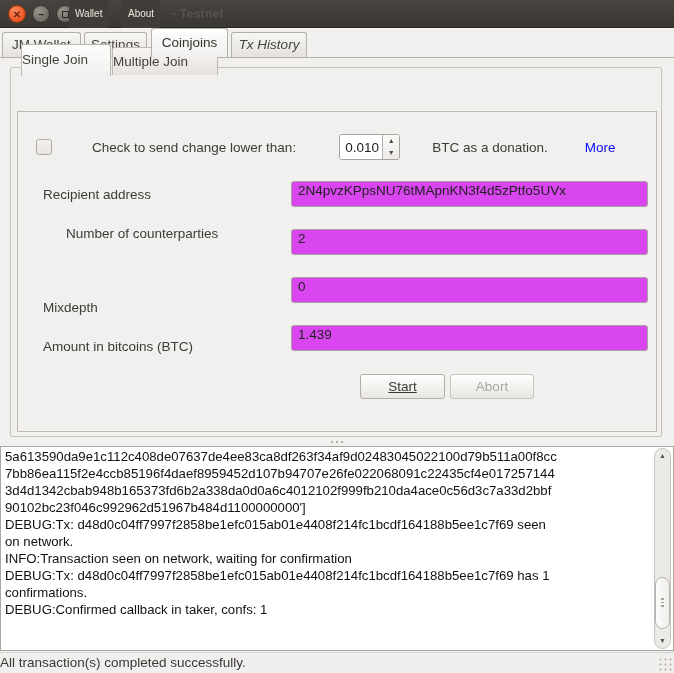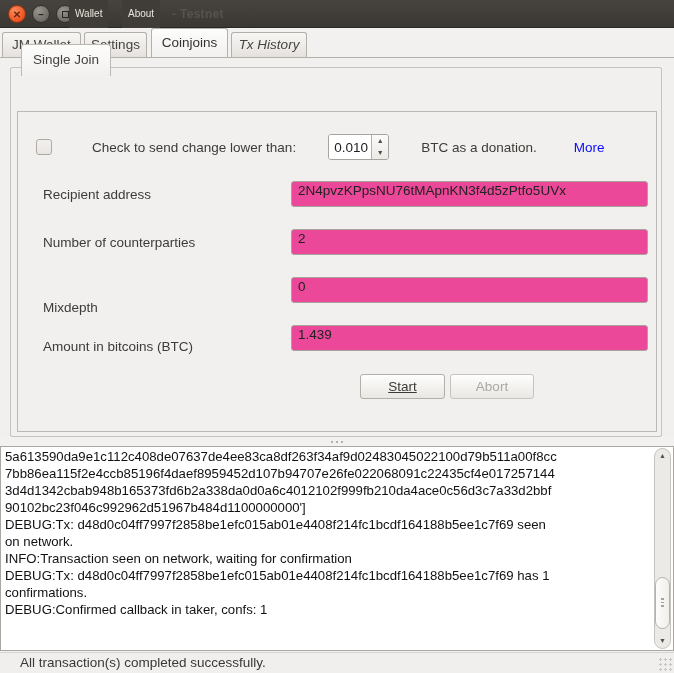--- a/index.html
+++ b/index.html
@@ -32,43 +32,43 @@
        background:linear-gradient(#f7f6f4,#e5e2de);height:25px;line-height:24px;}
   .tab.active{height:29px;line-height:28px;background:linear-gradient(#fdfdfc,#f1f0ee);
               z-index:3;color:#34322f;}
   .main-pane{position:absolute;left:0;top:57px;width:674px;height:380px;
              background:#f1f0ee;border-top:1px solid #b3afa9;z-index:1;}
 
   
   .inner-frame{position:absolute;left:10px;top:9px;width:652px;height:370px;
                border:1px solid #c6c2bd;border-radius:2px;}
   .sub-tab{position:absolute;border:1px solid #bcb8b3;border-bottom:none;
-           border-radius:3px 3px 0 0;text-align:center;color:#45433f;
+           border-radius:3px 3px 0 0;text-align:left;color:#45433f;
            background:linear-gradient(#f6f4f2,#e6e3df);}
   .sub-tab.active{background:linear-gradient(#fdfdfc,#f1f0ee);z-index:3;}
   .inner-pane{position:absolute;left:6px;top:43px;width:640px;height:321px;
               border:1px solid #bcb8b3;background:#f1f0ee;z-index:1;}
 
   
   .donation-row{position:absolute;left:18px;top:22px;display:flex;align-items:center;gap:32px;}
   .checkbox{width:16px;height:16px;border:1px solid #aeaaa4;border-radius:3px;
             background:linear-gradient(#f2f0ed,#e9e6e2);margin-right:8px;}
-  .spinbox{display:flex;height:26px;border:1px solid #a7a39e;
+  .spinbox{display:flex;margin-left:11px;height:26px;border:1px solid #a7a39e;
            border-radius:3px;background:#fff;overflow:hidden;}
   .spin-value{width:42px;height:24px;border:none;outline:none;font-size:13.5px;
               padding:0 0 0 5px;color:#222;background:#fff;}
   .spin-arrows{width:17px;border-left:1px solid #b5b1ac;display:flex;flex-direction:column;
                background:linear-gradient(#fbfaf9,#eceae7);}
   .spin-arrows div{flex:1;font-size:7px;line-height:11px;text-align:center;color:#504d49;}
   .donation-suffix{}
   .more-link{color:#0b0bff;margin-left:5px;cursor:pointer;}
 
   
   .field-label{position:absolute;left:25px;width:250px;}
-  .field-input{position:absolute;left:273px;width:357px;height:26px;background:#ec4899;
+  .field-input{position:absolute;left:273px;width:357px;height:26px;background:#d946ef;
                border:1px solid #a7a39e;border-radius:3px;font-size:13.5px;color:#222;
                padding:0 4px 8px 6px;outline:none;}
   .btn{position:absolute;height:25px;border:1px solid #b2aea8;border-radius:3px;
        background:linear-gradient(#fefefd,#e9e7e3);font-size:13.5px;color:#3c3a37;
        text-align:center;line-height:23px;}
   .btn.disabled{color:#aaa8a4;border-color:#c7c4bf;}
 
   
   .splitter{position:absolute;left:0;top:437px;width:674px;height:9px;
             display:flex;align-items:center;justify-content:center;}
@@ -86,21 +86,21 @@
           font-size:7px;color:#55524e;line-height:14px;}
   .sb-up{top:0;}
   .sb-down{bottom:0;}
   .sb-thumb{position:absolute;left:0px;top:128px;width:15px;height:52px;border-radius:8px;
             background:linear-gradient(90deg,#fdfcfb,#f1efec);border:1px solid #b5b1ac;}
   .sb-grip{position:absolute;left:5px;top:20px;display:flex;flex-direction:column;gap:2px;}
   .sb-grip i{width:3px;height:1.5px;background:#a6a29d;}
 
   
   .statusbar{position:absolute;left:0;top:652px;width:674px;height:21px;background:#f1efee;
-             border-top:1px solid #d6d4d0;line-height:20px;padding-left:20px;color:#3a3835;}
+             border-top:1px solid #d6d4d0;line-height:20px;padding-left:0;color:#3a3835;}
   .resize-grip{position:absolute;right:1px;bottom:1px;width:14px;height:14px;
                background-image:radial-gradient(circle,#c9c6c1 1px,transparent 1.2px);
                background-size:5px 5px;background-position:bottom right;}
 </style>
 </head>
 <body>
 
 <div class="window">
 
   <div class="titlebar">
@@ -112,41 +112,42 @@
     <div class="faint-title">- Testnet</div>
     <div class="menu-item" style="left:69px;">Wallet</div>
     <div class="menu-item" style="left:122px;">About</div>
   </div>
 
   <div class="main-pane">
 
     <div class="inner-frame">
 
       <div class="sub-tab active" style="left:10px;top:-24px;width:90px;height:32px;line-height:30px;">Single Join</div>
+      <div class="sub-tab" style="left:101px;top:-21px;width:106px;height:28px;line-height:27px;">Multiple Join</div>
 
       <div class="inner-pane">
 
         <div class="donation-row">
           <div class="checkbox"></div>
           <span>Check to send change lower than:</span>
           <div class="spinbox">
             <input class="spin-value" value="0.010" style="">
             <div class="spin-arrows">
               <div>▲</div>
               <div>▼</div>
             </div>
           </div>
           <span class="donation-suffix">BTC as a donation.</span>
           <span class="more-link">More</span>
         </div>
 
         <div class="field-label" style="top:75px;">Recipient address</div>
         <input class="field-input" style="top: 69px;" value="2N4pvzKPpsNU76tMApnKN3f4d5zPtfo5UVx">
 
-        <div class="field-label" style="top:123px;">Number of counterparties</div>
+        <div class="field-label" style="top:114px;margin-left:23px;">Number of counterparties</div>
         <input class="field-input" style="top: 117px;" value="2">
 
         <div class="field-label" style="top:188px;">Mixdepth</div>
         <input class="field-input" style="top: 165px;" value="0">
 
         <div class="field-label" style="top:227px;">Amount in bitcoins (BTC)</div>
         <input class="field-input" style="top: 213px;" value="1.439">
 
         <div class="btn" style="left:342px;top:262px;width:85px;text-decoration:underline;">Start</div>
         <div class="btn disabled" style="left:432px;top:262px;width:84px;">Abort</div>

